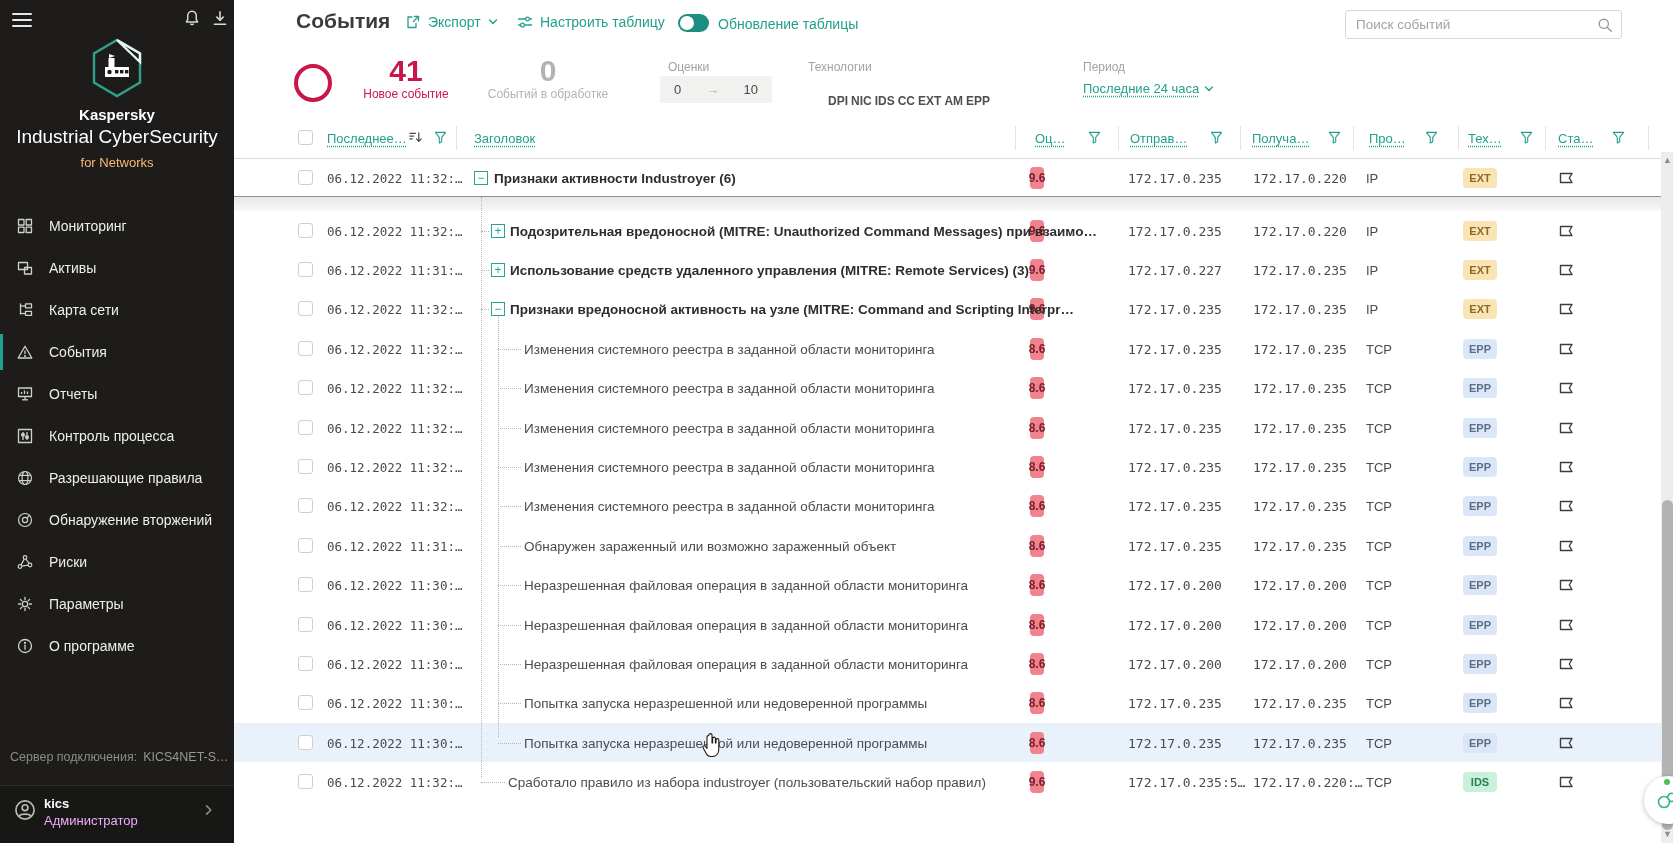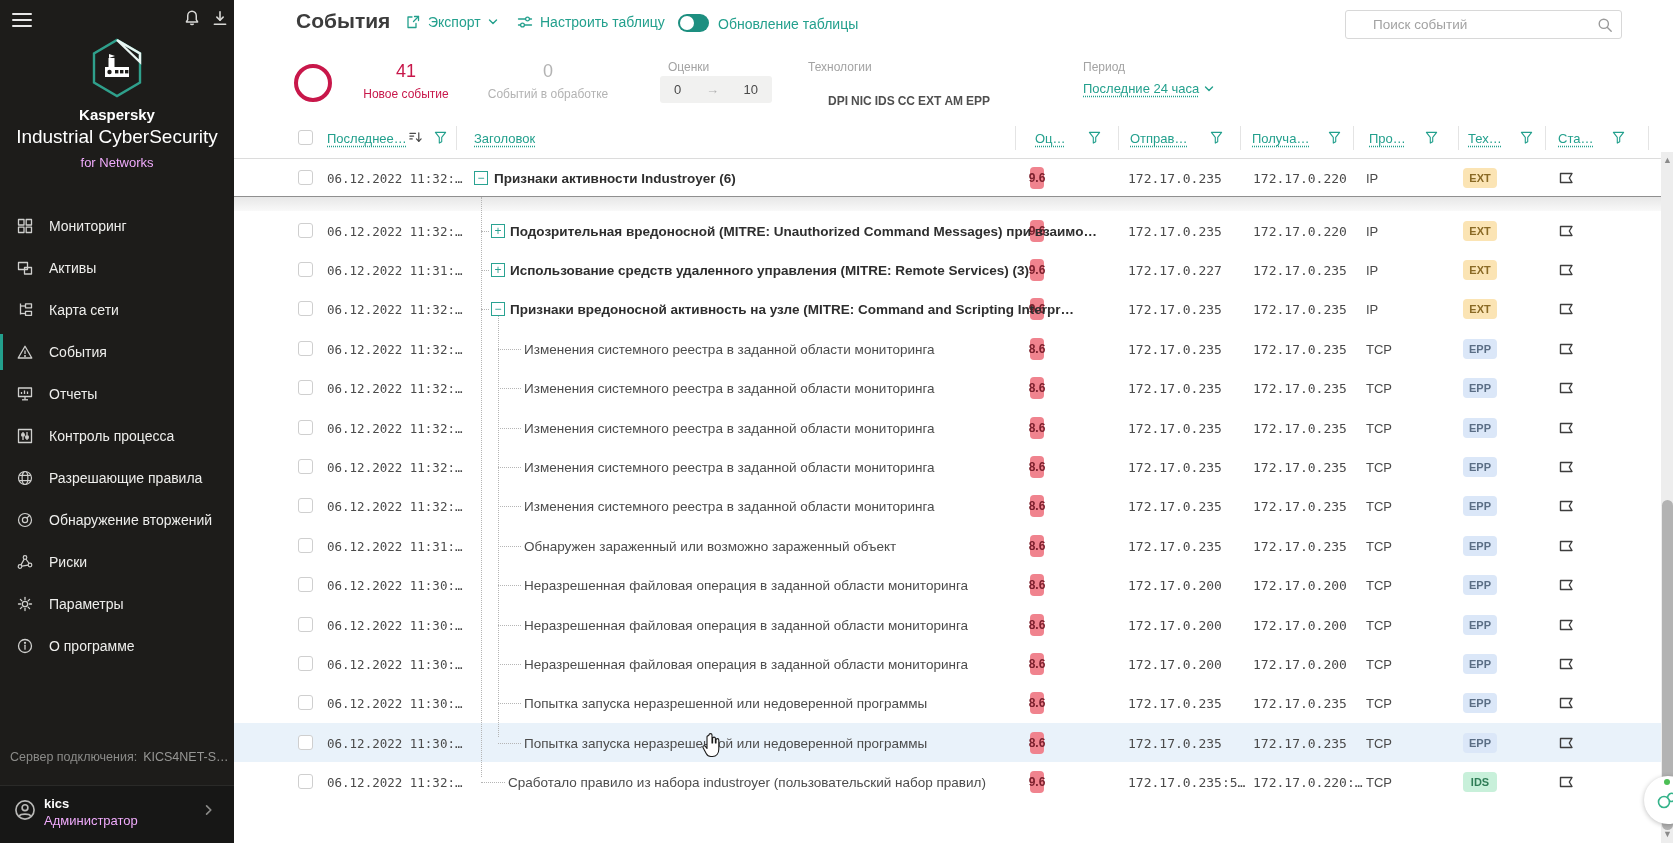--- a/index.html
+++ b/index.html
@@ -10,21 +10,21 @@
   
   .sidebar { position:absolute; left:0; top:0; width:234px; height:843px; background:#1d1c1a; color:#e6e6e4; overflow:hidden; }
   .sb-top { position:absolute; left:0; top:0; width:100%; height:40px; }
   .hamburger { position:absolute; left:12px; top:13px; width:20px; height:14px; cursor:pointer; }
   .hamburger span { display:block; height:2px; background:#e8e8e8; margin-bottom:4px; border-radius:1px; }
   .sb-ic-btn { position:absolute; top:9px; width:18px; height:18px; color:#d9d9d7; }
   .logo-wrap { position:absolute; left:0; top:38px; width:100%; text-align:center; }
   .logo-hex { display:inline-block; }
   .brand { font-size:15px; font-weight:700; color:#fff; margin-top:4px; }
   .product { font-size:19px; font-weight:400; color:#fff; margin-top:3px; }
-  .suffix { font-size:13px; color:#f0abfc; margin-top:7px; }
+  .suffix { font-size:13px; color:#fdba74; margin-top:7px; }
   .nav { position:absolute; left:0; top:205px; width:100%; }
   .nav-item { position:relative; height:42px; display:flex; align-items:center; cursor:pointer; }
   .nav-item .ic { position:absolute; left:17px; width:16px; height:16px; color:#cfcfcd; }
   .nav-item .lbl { position:absolute; left:49px; font-size:14px; color:#eeeeec; white-space:nowrap; }
   .nav-item.active::before { content:""; position:absolute; left:0; top:3px; bottom:3px; width:3px; background:#23a08d; }
   .server-line { position:absolute; left:10px; top:750px; font-size:12.5px; color:#8b8b89; white-space:nowrap; }
   .server-line .val { margin-left:6px; color:#969694; }
   .user-block { position:absolute; left:0; top:785px; width:100%; height:58px; background:#171716; border-top:1px solid #2a2a28; cursor:pointer; }
   .user-block .ic-av { position:absolute; left:14px; top:13px; width:22px; height:22px; color:#b9b9b7; }
   .user-name { position:absolute; left:44px; top:10px; font-size:13px; font-weight:700; color:#fdfdfd; }
@@ -36,29 +36,29 @@
 
   .page-title { position:absolute; left:62px; top:9px; font-size:21px; font-weight:700; color:#3c3c3c; }
   .tb-link { position:absolute; top:14px; display:flex; align-items:center; gap:7px; color:#23a08d; font-size:14px; cursor:pointer; }
   .tb-link .ic { width:16px; height:16px; }
   .tb-export { left:171px; }
   .tb-configure { left:283px; }
   .toggle { position:absolute; left:444px; top:14px; width:31px; height:18px; border-radius:9px; background:#1d8f80; cursor:pointer; }
   .toggle .knob { position:absolute; left:2px; top:2px; width:14px; height:14px; border-radius:50%; background:#fff; }
   .toggle-lbl { position:absolute; left:484px; top:16px; font-size:14px; color:#23a08d; cursor:pointer; }
   .search-box { position:absolute; left:1111px; top:10px; width:277px; height:29px; border:1px solid #d8d8d8; border-radius:3px; background:#fff; }
-  .search-box input { position:absolute; left:10px; top:0; width:230px; height:27px; border:none; outline:none; font-size:13.5px; color:#555; font-family:"Liberation Sans",sans-serif;margin-left:17px; }
+  .search-box input { position:absolute; left:10px; top:0; width:230px; height:27px; border:none; outline:none; font-size:13.5px; color:#555; font-family:"Liberation Sans",sans-serif; }
   .search-box input::placeholder { color:#a2a2a2; }
   .search-box .ic { position:absolute; right:8px; top:6px; width:16px; height:16px; color:#9a9a9a; }
 
   
   .ring { position:absolute; left:60px; top:64px; width:38px; height:38px; border:4px solid #c8174a; border-radius:50%; }
   .stat-new { position:absolute; left:102px; top:57px; width:140px; text-align:center; color:#c8174a; cursor:pointer; }
   .stat-proc { position:absolute; left:239px; top:57px; width:150px; text-align:center; color:#b3b3b3; cursor:pointer; }
-  .stat-num { font-size:18px; line-height:28px; }
+  .stat-num { font-size:30px; line-height:28px;font-weight:bold; }
   .stat-lbl { font-size:12px; margin-top:2px; }
   .flt-lbl { position:absolute; font-size:12px; color:#a3a3a3; }
   .score-box { position:absolute; left:426px; top:76px; width:112px; height:27px; background:#f1f1f0; border-radius:3px; display:flex; align-items:center; justify-content:space-between; padding:0 14px; font-size:13px; color:#4a4a4a; cursor:pointer; }
   .score-box .arr { color:#b0b0b0; }
   .tech-row { position:absolute; left:574px; top:94px; display:flex; gap:3px;margin-left:20px; }
   .tech-btn { font-size:12px; font-weight:700; color:#4f4f4f; cursor:pointer; }
   .period-val { position:absolute; left:849px; top:81px; font-size:13px; color:#23a08d; cursor:pointer; display:flex; align-items:center; gap:5px; }
   .dotted { text-decoration:underline dotted; text-underline-offset:3px; }
   .period-val .ic { width:10px; height:10px; }
 

